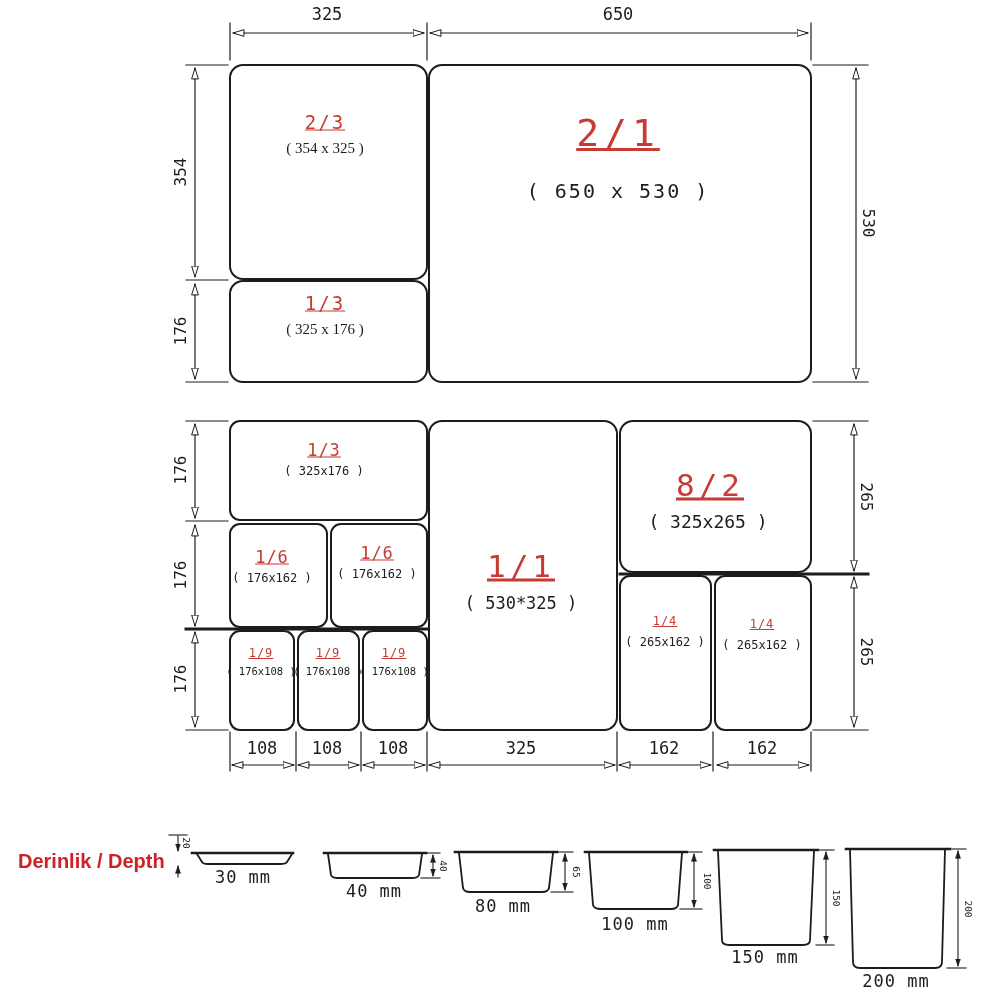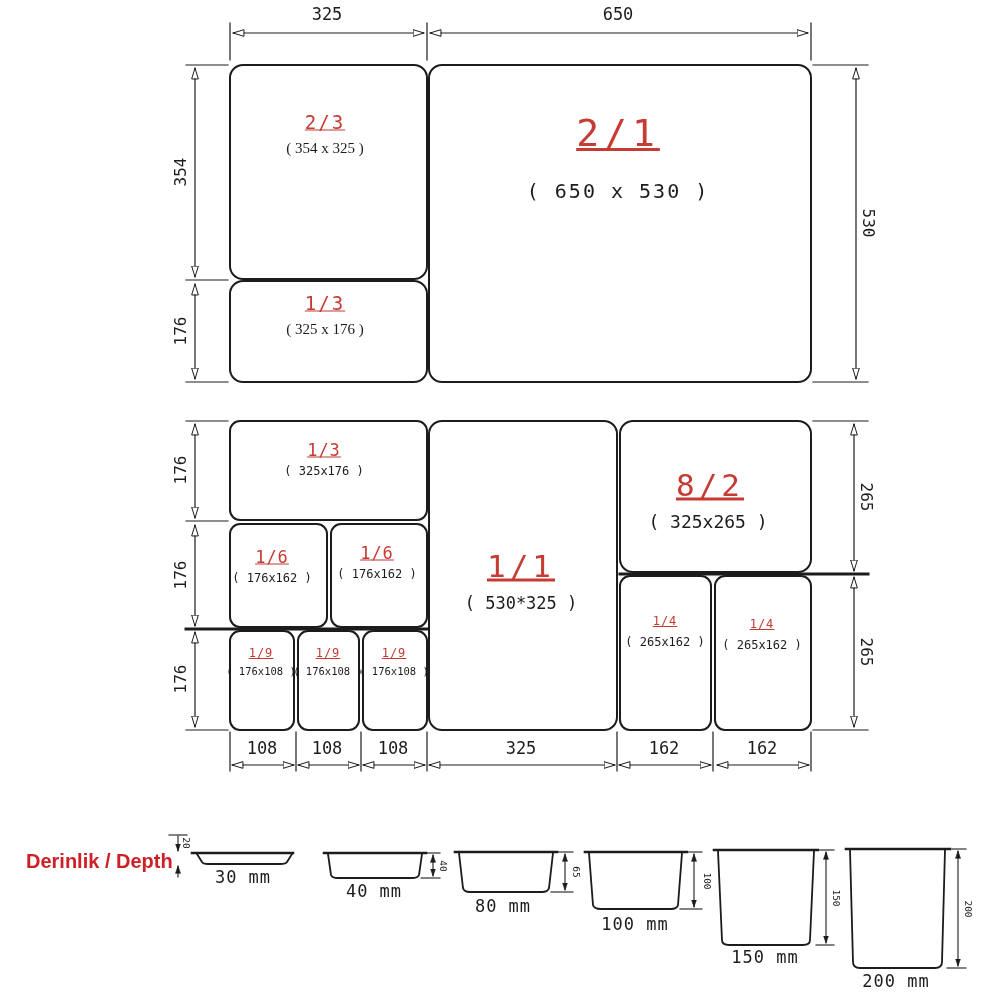--- a/index.html
+++ b/index.html
@@ -22,21 +22,21 @@
   .sizeM{font-size:17px;}
   .sizeMM{font-size:18px;}
   .sizeS{font-size:15px;font-family:Liberation Serif, serif;}
   .sizeXS{font-size:12px;}
   .sizeXXS{font-size:10.5px;}
   .dim{font-size:17px;}
   .dimr{font-size:16px;}
   .dimd{font-size:9.5px;}
   .mm{font-size:17px;letter-spacing:1px;}
   .title-depth{position:absolute;transform:translateY(-50%);font-family:"Liberation Sans",sans-serif;
-               font-weight:600;font-size:20px;color:var(--title-red);white-space:nowrap;margin-left:8px;}
+               font-weight:600;font-size:20px;color:var(--title-red);white-space:nowrap;}
 </style>
 </head>
 <body>
 
 <div class="canvas">
 
   <svg class="linework" viewBox="0 0 1000 1000" fill="none" stroke="#1c1c1c" stroke-width="1.2" stroke-linecap="square">
     <defs>
       <marker id="arr" markerWidth="14" markerHeight="10" refX="11.5" refY="4" orient="auto-start-reverse" markerUnits="userSpaceOnUse">
         <path d="M1,0.8 L11.5,4 L1,7.2 Z" fill="#ffffff" stroke="#1c1c1c" stroke-width="1"></path>

